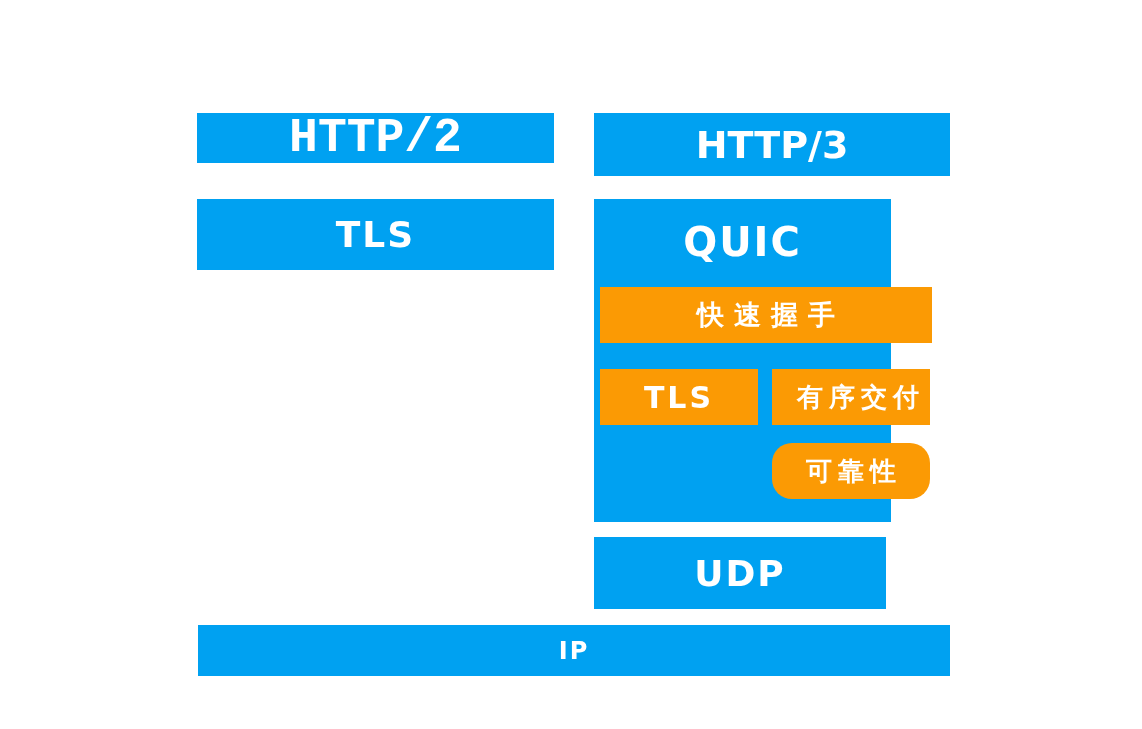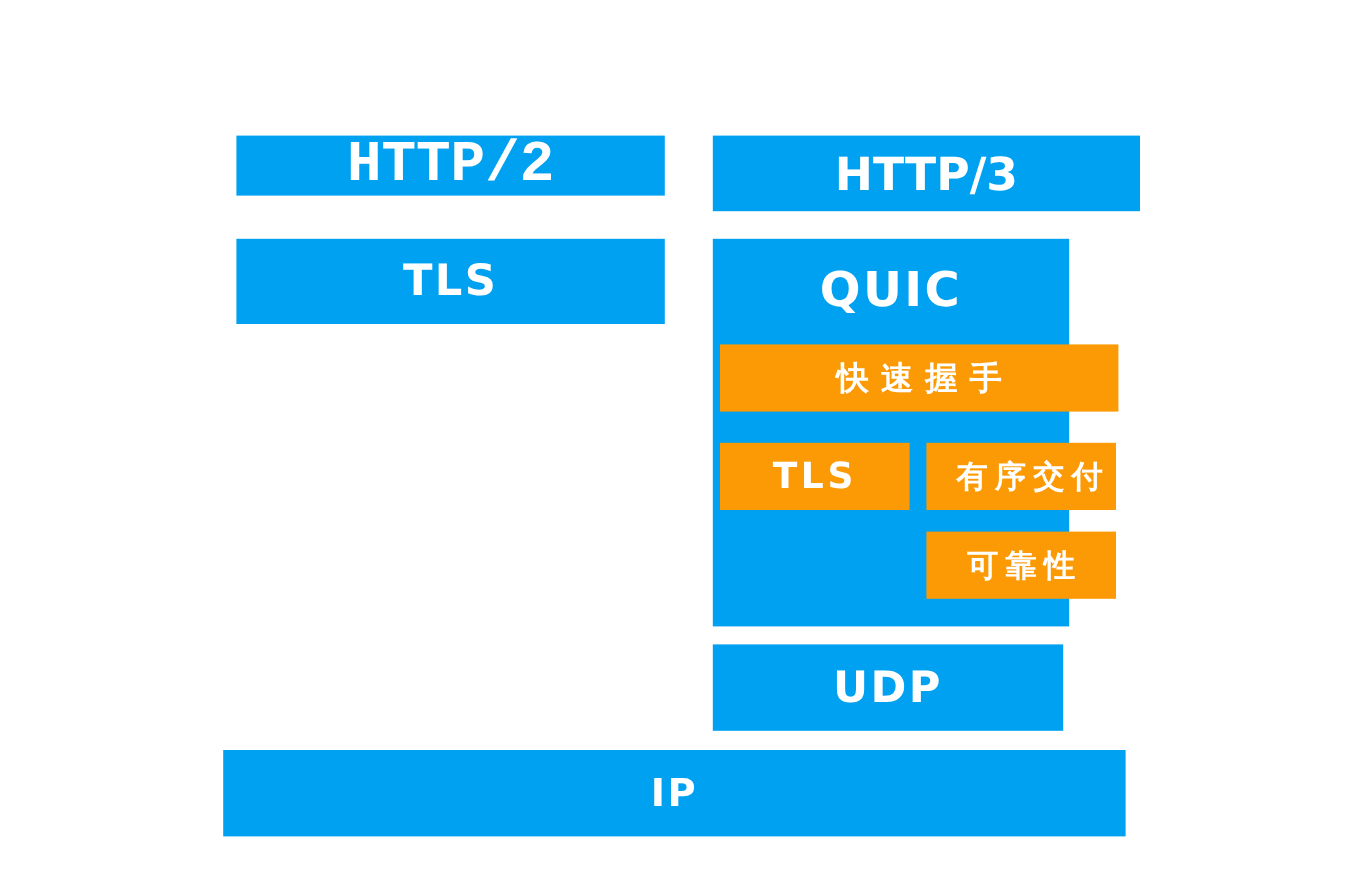--- a/index.html
+++ b/index.html
@@ -38,25 +38,25 @@
   .quic-title {
     position:absolute; left:0; top:0; width:100%; height:86px;
     display:flex; align-items:center; justify-content:center;
     font-size:40px; font-weight:bold; color:var(--text,#fff); letter-spacing:2px;
   }
   .feat { font-weight:bold; }
   .multiplex   { left:6px;   top:88px;  width:332px; height:56px; font-size:27px; letter-spacing:10px; padding-left:10px; }
   .tls-q       { left:6px;   top:170px; width:158px; height:56px; font-size:30px; letter-spacing:3px; }
   .ordered     { left:178px; top:170px; width:158px; height:56px; font-size:26px; letter-spacing:6px; padding-left:20px; }
   .handshake   { left:6px;   top:244px; width:158px; height:56px; font-size:26px; letter-spacing:6px; padding-left:6px; }
-  .reliability { left:178px; top:244px; width:158px; height:56px; font-size:26px; letter-spacing:6px; padding-left:6px; }
+  .reliability { left:178px; top:244px; width:158px; height:56px; font-size:26px; letter-spacing:6px; padding-left:6px;border-radius:20px; }
   .udp   { left:594px; top:537px; width:292px; height:72px; font-size:36px; letter-spacing:2px; }
 
   
-  .ip    { left:186px; top:625px; width:752px; height:72px; font-size:32px; letter-spacing:2px; }
+  .ip    { left:198px; top:625px; width:752px; height:51px; font-size:24px; letter-spacing:2px; }
 </style>
 </head>
 <body>
 
 <div class="canvas">
 
   <div class="box blue http2">HTTP/2</div>
   <div class="box blue tls-l">TLS</div>
 
   <div class="box blue http3">HTTP/3</div>

